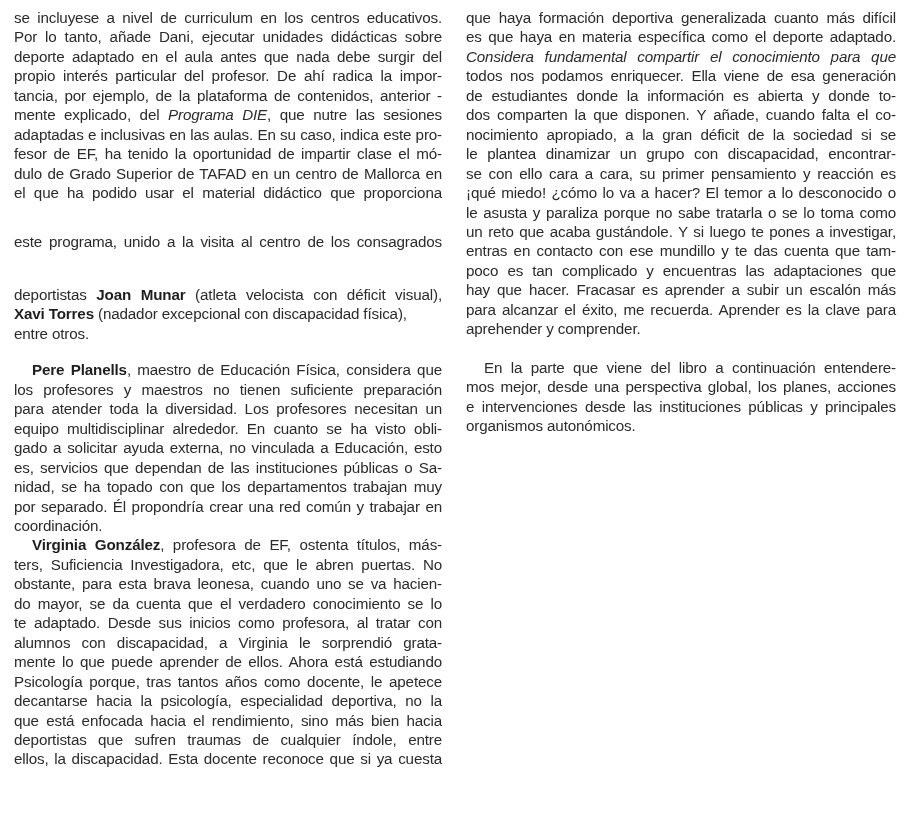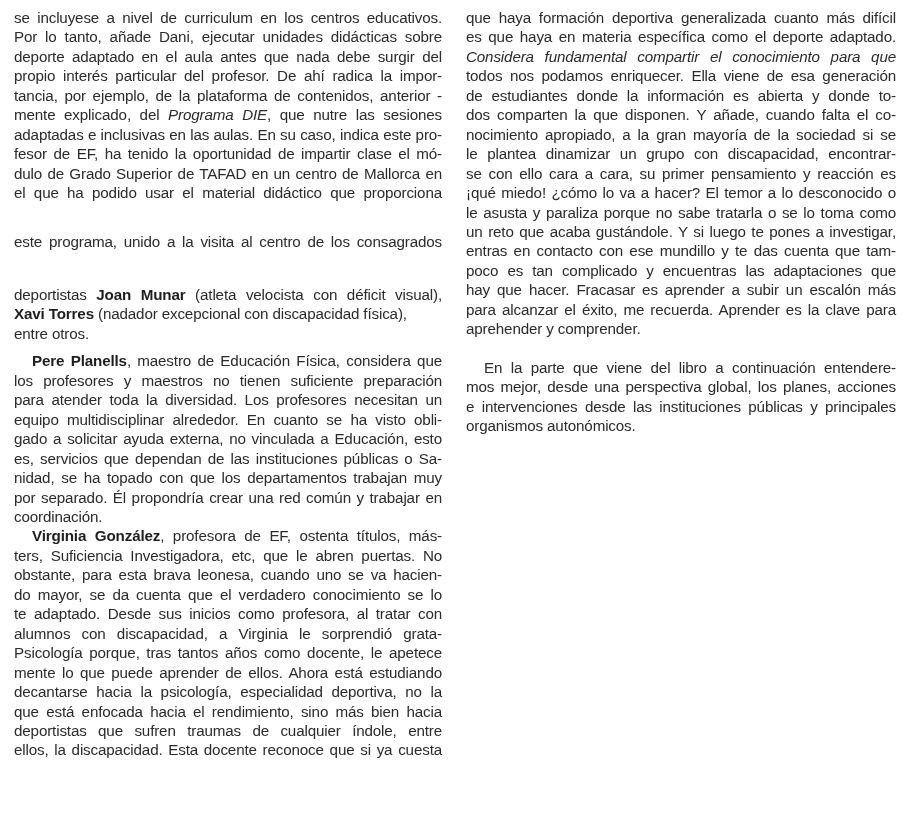--- a/index.html
+++ b/index.html
@@ -85,56 +85,56 @@
       <span class="line" style="white-space: nowrap;">el que ha podido usar el material didáctico que proporciona</span>
       <span class="line" style="white-space: nowrap; margin-top: 29px;">este programa, unido a la visita al centro de los consagrados</span>
       <span class="line" style="white-space: nowrap; margin-top: 34px;"><span>deportistas </span><b class="name">Joan Munar</b><span> (atleta velocista con déficit visual),</span></span>
       <span class="line last"><b class="name">Xavi Torres</b><span> (nadador excepcional con discapacidad física),</span></span>
       <span class="line last">entre otros.</span>
     </div>
 
     <span class="gap"></span>
 
     <div>
-      <span class="line indent" style="white-space: nowrap;"><b class="name">Pere Planells</b><span>, maestro de Educación Física, considera que</span></span>
+      <span class="line indent" style="white-space: nowrap; margin-top: 9px;"><b class="name">Pere Planells</b><span>, maestro de Educación Física, considera que</span></span>
       <span class="line" style="white-space: nowrap;">los profesores y maestros no tienen suficiente preparación</span>
       <span class="line" style="white-space: nowrap;">para atender toda la diversidad. Los profesores necesitan un</span>
       <span class="line" style="white-space: nowrap;">equipo multidisciplinar alrededor. En cuanto se ha visto obli-</span>
       <span class="line" style="white-space: nowrap;">gado a solicitar ayuda externa, no vinculada a Educación, esto</span>
       <span class="line" style="white-space: nowrap;">es, servicios que dependan de las instituciones públicas o Sa-</span>
       <span class="line" style="white-space: nowrap;">nidad, se ha topado con que los departamentos trabajan muy</span>
       <span class="line" style="white-space: nowrap;">por separado. Él propondría crear una red común y trabajar en</span>
       <span class="line last">coordinación.</span>
     </div>
 
     <div>
       <span class="line indent" style="white-space: nowrap;"><b class="name">Virginia González</b><span>, profesora de EF, ostenta títulos, más-</span></span>
       <span class="line" style="white-space: nowrap;">ters, Suficiencia Investigadora, etc, que le abren puertas. No</span>
       <span class="line" style="white-space: nowrap;">obstante, para esta brava leonesa, cuando uno se va hacien-</span>
       <span class="line" style="white-space: nowrap;">do mayor, se da cuenta que el verdadero conocimiento se lo</span>
       <span class="line" style="white-space: nowrap;">te adaptado. Desde sus inicios como profesora, al tratar con</span>
       <span class="line" style="white-space: nowrap;">alumnos con discapacidad, a Virginia le sorprendió grata-</span>
+      <span class="line" style="white-space: nowrap;">mente lo que puede aprender de ellos. Ahora está estudiando</span>
       <span class="line" style="white-space: nowrap;">Psicología porque, tras tantos años como docente, le apetece</span>
-      <span class="line" style="white-space: nowrap;">mente lo que puede aprender de ellos. Ahora está estudiando</span>
       <span class="line" style="white-space: nowrap;">decantarse hacia la psicología, especialidad deportiva, no la</span>
       <span class="line" style="white-space: nowrap;">que está enfocada hacia el rendimiento, sino más bien hacia</span>
       <span class="line" style="white-space: nowrap;">deportistas que sufren traumas de cualquier índole, entre</span>
       <span class="line" style="white-space: nowrap;">ellos, la discapacidad. Esta docente reconoce que si ya cuesta</span>
     </div>
   </div>
 
   <div class="column col-right">
     <div>
       <span class="line" style="white-space: nowrap;">que haya formación deportiva generalizada cuanto más difícil</span>
       <span class="line" style="white-space: nowrap;">es que haya en materia específica como el deporte adaptado.</span>
       <span class="line" style="white-space: nowrap; font-style: italic;">Considera fundamental compartir el conocimiento para que</span>
       <span class="line" style="white-space: nowrap;">todos nos podamos enriquecer. Ella viene de esa generación</span>
       <span class="line" style="white-space: nowrap;">de estudiantes donde la información es abierta y donde to-</span>
       <span class="line" style="white-space: nowrap;">dos comparten la que disponen. Y añade, cuando falta el co-</span>
-      <span class="line" style="white-space: nowrap;">nocimiento apropiado, a la gran mayoría de la sociedad si se</span>
+      <span class="line" style="white-space: nowrap;">nocimiento apropiado, a la gran déficit de la sociedad si se</span>
       <span class="line" style="white-space: nowrap;">le plantea dinamizar un grupo con discapacidad, encontrar-</span>
       <span class="line" style="white-space: nowrap;">se con ello cara a cara, su primer pensamiento y reacción es</span>
       <span class="line" style="white-space: nowrap;">¡qué miedo! ¿cómo lo va a hacer? El temor a lo desconocido o</span>
       <span class="line" style="white-space: nowrap;">le asusta y paraliza porque no sabe tratarla o se lo toma como</span>
       <span class="line" style="white-space: nowrap;">un reto que acaba gustándole.  Y si luego te pones a investigar,</span>
       <span class="line" style="white-space: nowrap;">entras en contacto con ese mundillo y te das cuenta que tam-</span>
       <span class="line" style="white-space: nowrap;">poco es tan complicado y encuentras las adaptaciones que</span>
       <span class="line" style="white-space: nowrap;">hay que hacer. Fracasar es aprender a subir un escalón más</span>
       <span class="line" style="white-space: nowrap;">para alcanzar el éxito, me recuerda. Aprender es la clave para</span>
       <span class="line last">aprehender y comprender.</span>

